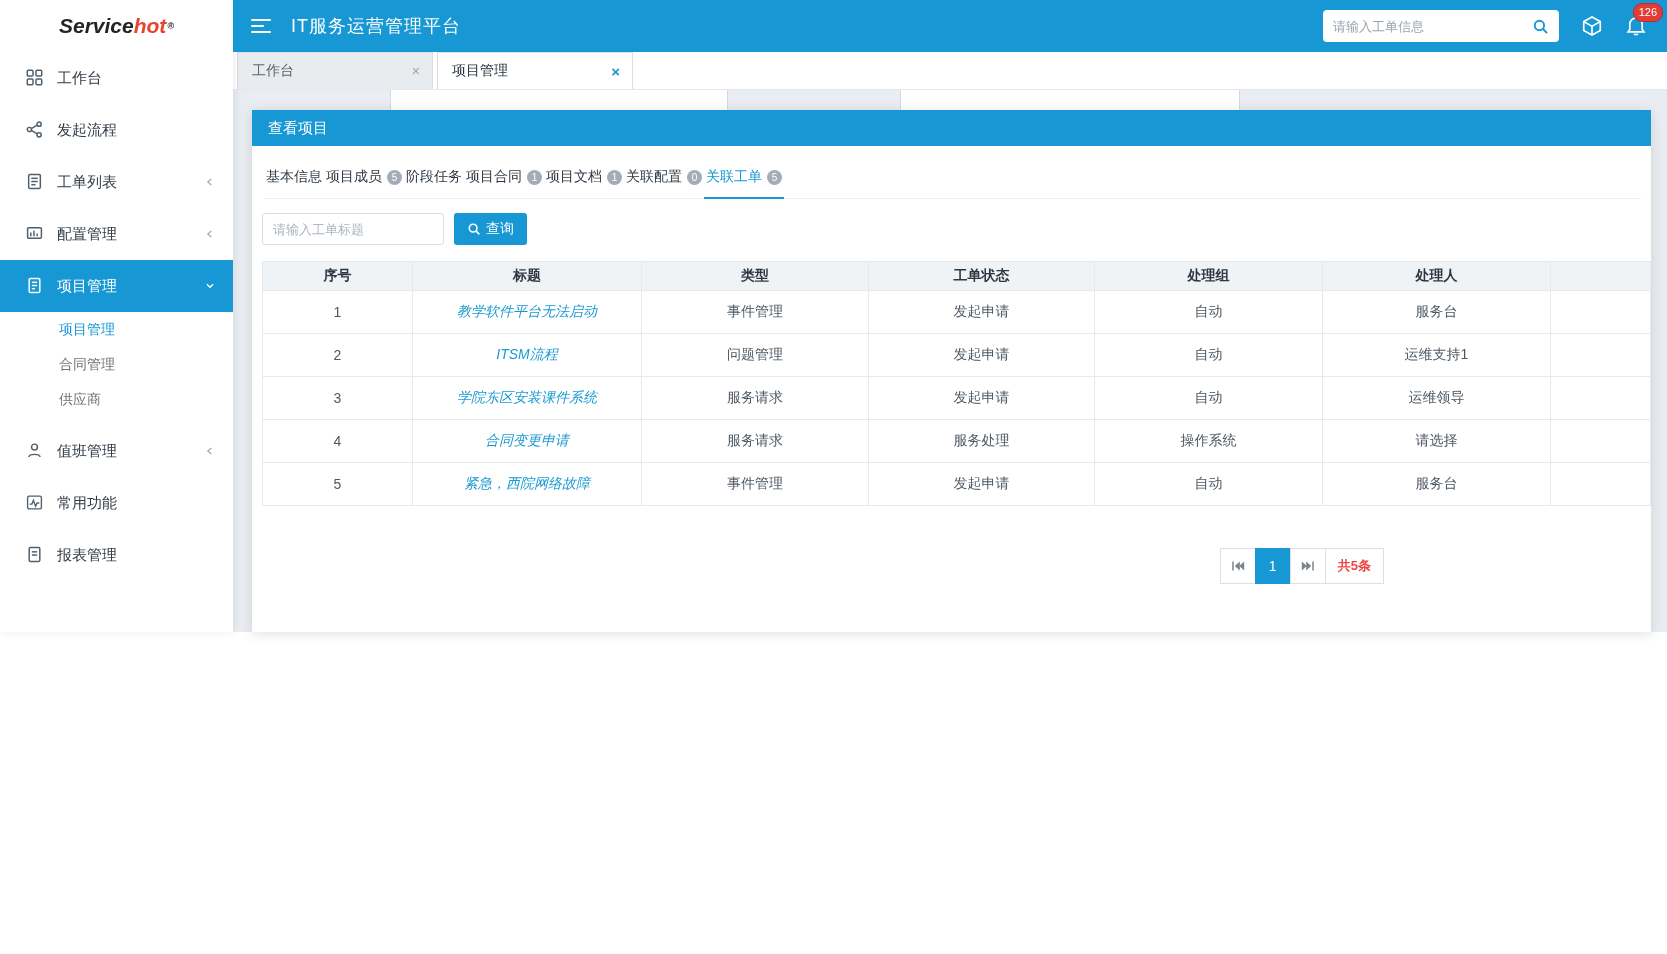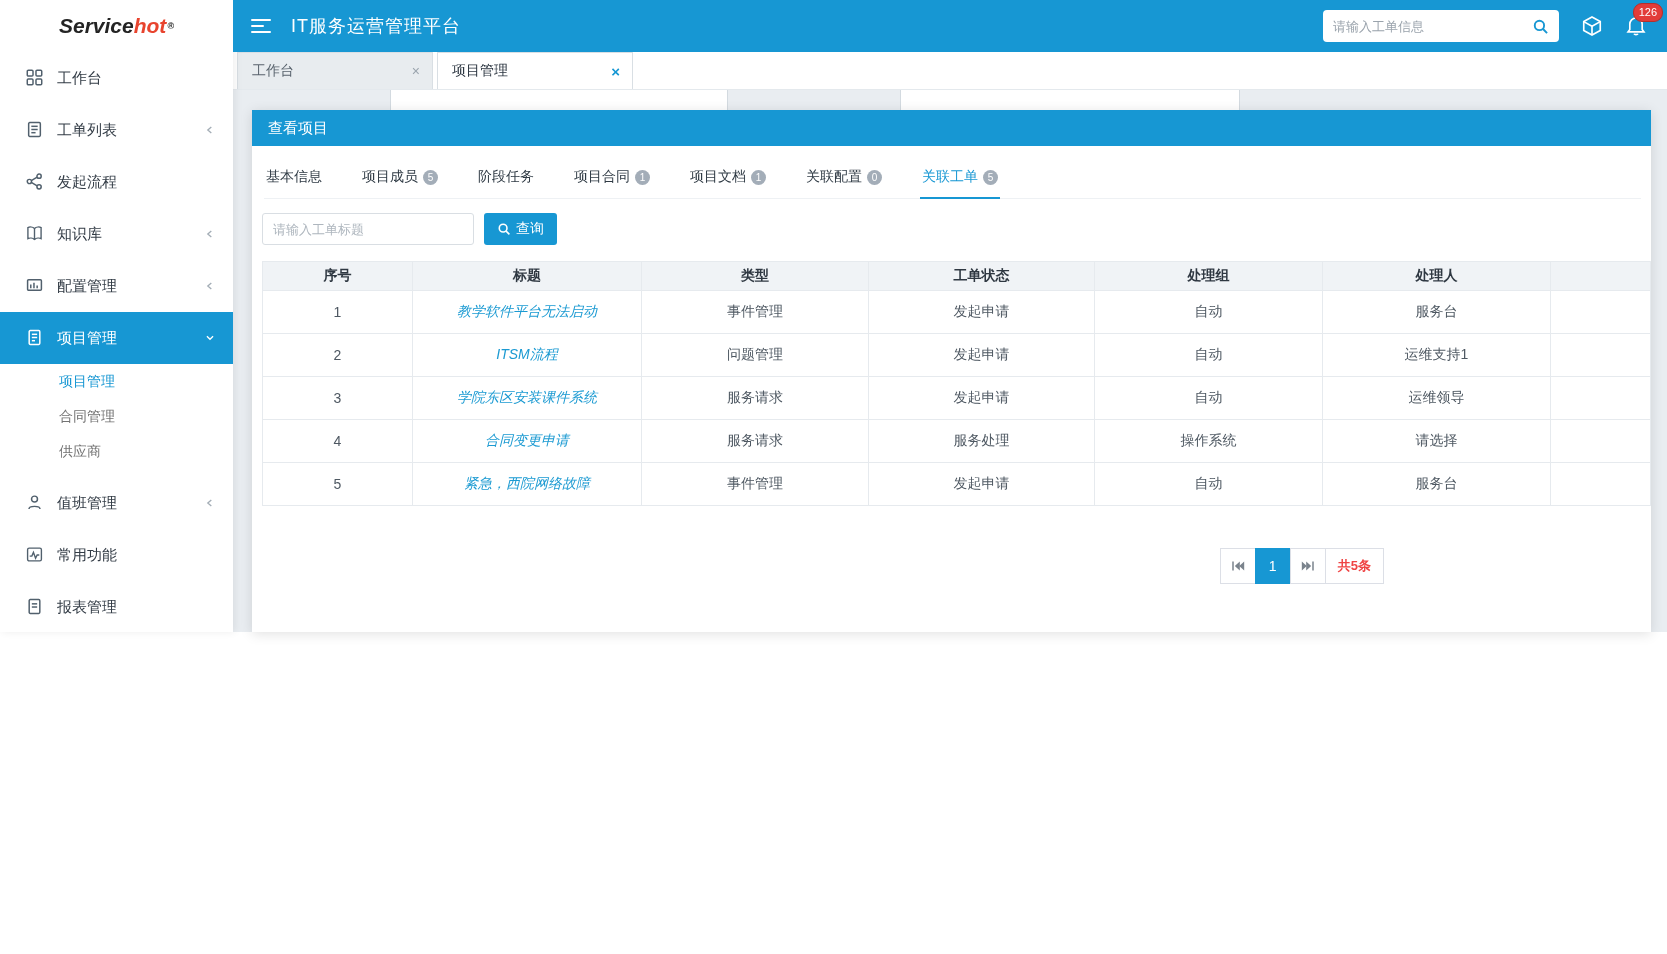--- a/index.html
+++ b/index.html
@@ -51,28 +51,28 @@
   .ghost-card { position:absolute; top:-4px; height:40px; background:#fff; border:1px solid #d3dae0; border-radius:4px; }
   .ghost-a { left:157px; width:338px; }
   .ghost-b { left:667px; width:340px; }
 
   
   .modal { position:absolute; left:252px; top:110px; right:16px; height:522px; background:#fff; z-index:3;
            box-shadow:0 2px 12px rgba(0,0,0,0.12); }
   .modal-header { height:36px; background:#1797d3; color:#fff; font-size:15px; display:flex; align-items:center;
                   padding-left:16px; }
   .modal-body { padding:0 0 0 10px; }
-  .ptabs { display:flex; gap:36px; margin:8px 10px 0 2px; border-bottom:1px solid #eef1f4; }
+  .ptabs { display:flex; margin:8px 10px 0 2px; border-bottom:1px solid #eef1f4; }
   .ptab { padding:14px 2px 11px; font-size:14px; color:#2f3a44; cursor:pointer; display:flex; align-items:center;
           gap:5px; border-bottom:2px solid transparent; margin-bottom:-1px; }
   .ptab.active { color:#1797d3; border-bottom-color:#1797d3; }
   .pbadge { min-width:15px; height:15px; border-radius:8px; background:#a3adb8; color:#fff; font-size:10px;
             display:flex; align-items:center; justify-content:center; padding:0 3px; }
   .searchrow { display:flex; gap:10px; margin:14px 0 16px 0; }
-  .sinput { width:212px; height:32px; border:1px solid #d9dee3; border-radius:3px; padding:0 10px;
+  .sinput { width:182px; height:32px; border:1px solid #d9dee3; border-radius:3px; padding:0 10px;
             font-size:13px; color:#333; outline:none; }
   .sinput::placeholder { color:#aeb6be; }
   .sbtn { height:32px; padding:0 13px; background:#1797d3; color:#fff; border:none; border-radius:3px;
           font-size:14px; display:flex; align-items:center; gap:5px; cursor:pointer; }
 
   
   .tbl { border-collapse:collapse; width:calc(100% - 0px); table-layout:fixed; }
   .tbl th { background:#f0f3f6; font-weight:bold; color:#2f3842; height:29px; }
   .tbl th, .tbl td { border:1px solid #e6eaee; text-align:center; font-size:14px; }
   .tbl td { height:43px; color:#4e5862; }
@@ -160,61 +160,47 @@
           <rect x="1.2" y="9.4" width="5.4" height="5.4" rx="1"></rect>
             <rect x="9.4" y="9.4" width="5.4" height="5.4" rx="1"></rect>
         </svg>
         </span>
       <span class="nlabel">工作台</span>
     </div>
 
     <div class="nav-item">
       <span class="nicon">
         <svg viewBox="0 0 16 16" width="17" height="17" fill="none" stroke="currentColor" stroke-width="1.4">
-          <rect x="2.5" y="1.5" width="11" height="13" rx="1"></rect>
-            <line x1="5" y1="5" x2="11" y2="5"></line>
-          <line x1="5" y1="8" x2="11" y2="8"></line>
-            <line x1="5" y1="11" x2="9" y2="11"></line>
-        </svg>
-        </span>
-      <span class="nlabel">工单列表</span>
-      <span class="chev">
-        <svg viewBox="0 0 16 16" width="14" height="14" fill="none" stroke="currentColor" stroke-width="1.5">
-            <polyline points="9.5,4.5 5.5,8 9.5,11.5"></polyline>
-          </svg>
-        </span>
-    </div>
-
-    <div class="nav-item">
-      <span class="nicon">
-        <svg viewBox="0 0 16 16" width="17" height="17" fill="none" stroke="currentColor" stroke-width="1.4">
           <circle cx="12.3" cy="3" r="2"></circle>
             <circle cx="3.2" cy="8" r="2"></circle>
             <circle cx="12.3" cy="13" r="2"></circle>
           <line x1="5" y1="7.1" x2="10.5" y2="3.9"></line>
             <line x1="5" y1="8.9" x2="10.5" y2="12.1"></line>
         </svg>
         </span>
       <span class="nlabel">发起流程</span>
     </div>
 
     <div class="nav-item">
       <span class="nicon">
-        <svg viewBox="0 0 16 16" width="17" height="17" fill="none" stroke="currentColor" stroke-width="1.3">
-          <path d="M8 3.2 C6.4 1.8 3.4 1.6 1.8 2.4 L1.8 12.8 C3.4 12 6.4 12.2 8 13.6 C9.6 12.2 12.6 12 14.2 12.8 L14.2 2.4 C12.6 1.6 9.6 1.8 8 3.2 Z"></path>
-          <line x1="8" y1="3.2" x2="8" y2="13.6"></line>
-        </svg>
-        </span>
-      <span class="nlabel">知识库</span>
+        <svg viewBox="0 0 16 16" width="17" height="17" fill="none" stroke="currentColor" stroke-width="1.4">
+          <rect x="2.5" y="1.5" width="11" height="13" rx="1"></rect>
+            <line x1="5" y1="5" x2="11" y2="5"></line>
+          <line x1="5" y1="8" x2="11" y2="8"></line>
+            <line x1="5" y1="11" x2="9" y2="11"></line>
+        </svg>
+        </span>
+      <span class="nlabel">工单列表</span>
       <span class="chev">
         <svg viewBox="0 0 16 16" width="14" height="14" fill="none" stroke="currentColor" stroke-width="1.5">
             <polyline points="9.5,4.5 5.5,8 9.5,11.5"></polyline>
           </svg>
         </span>
     </div>
+
 
     <div class="nav-item">
       <span class="nicon">
         <svg viewBox="0 0 16 16" width="17" height="17" fill="none" stroke="currentColor" stroke-width="1.4">
           <rect x="1.5" y="2.5" width="13" height="10" rx="1"></rect>
           <line x1="4.5" y1="10.5" x2="4.5" y2="7"></line>
             <line x1="7.5" y1="10.5" x2="7.5" y2="5.5"></line>
             <line x1="10.5" y1="10.5" x2="10.5" y2="8"></line>
         </svg>
         </span>

